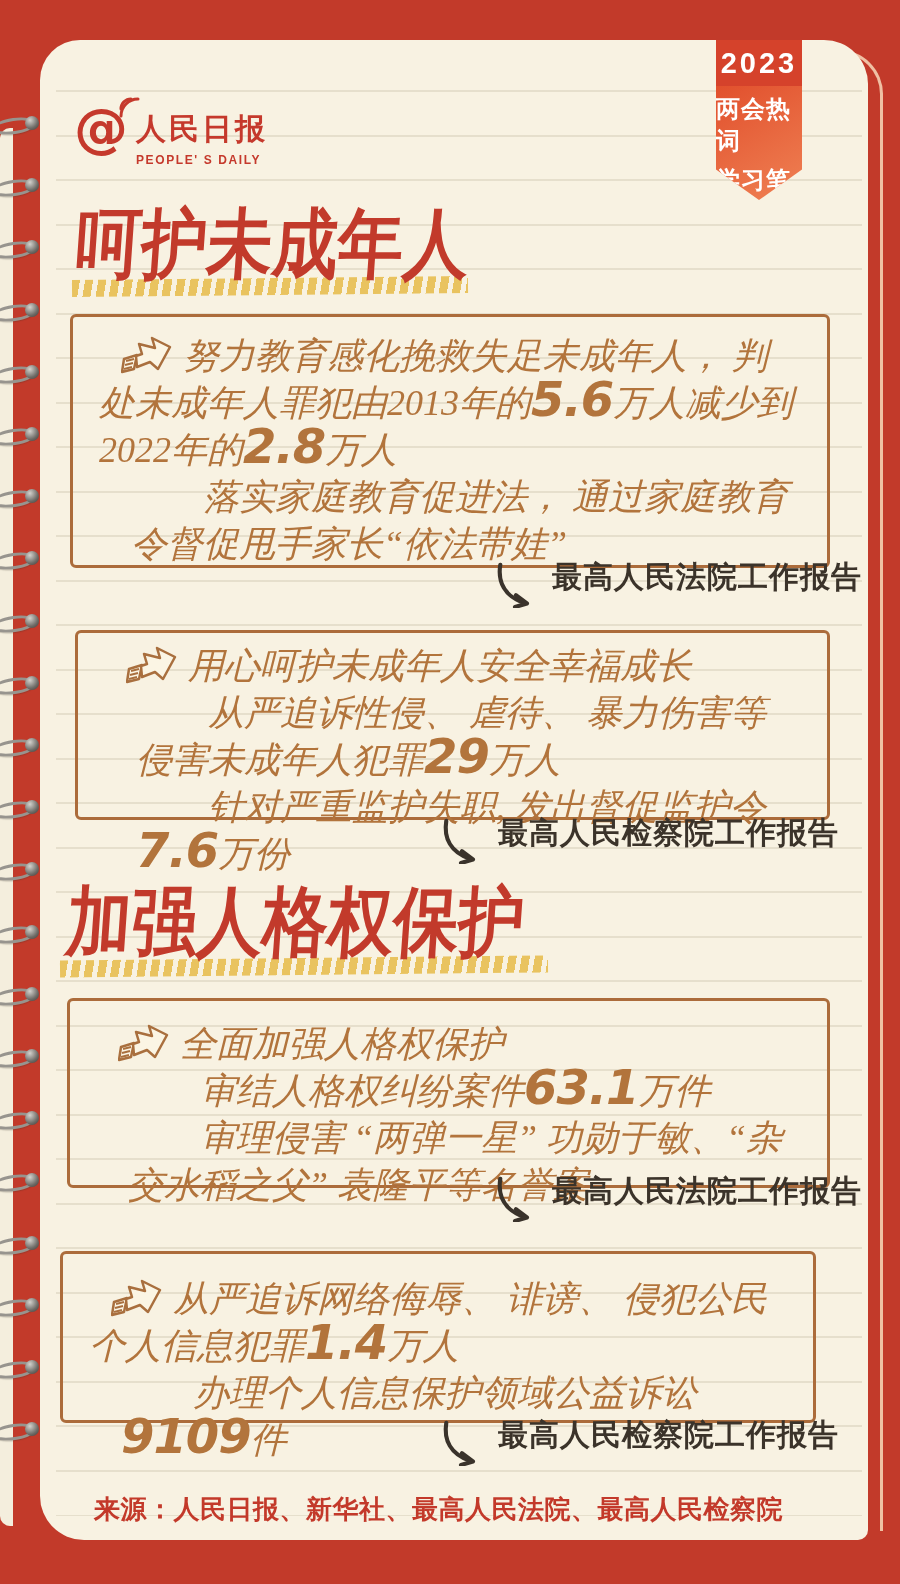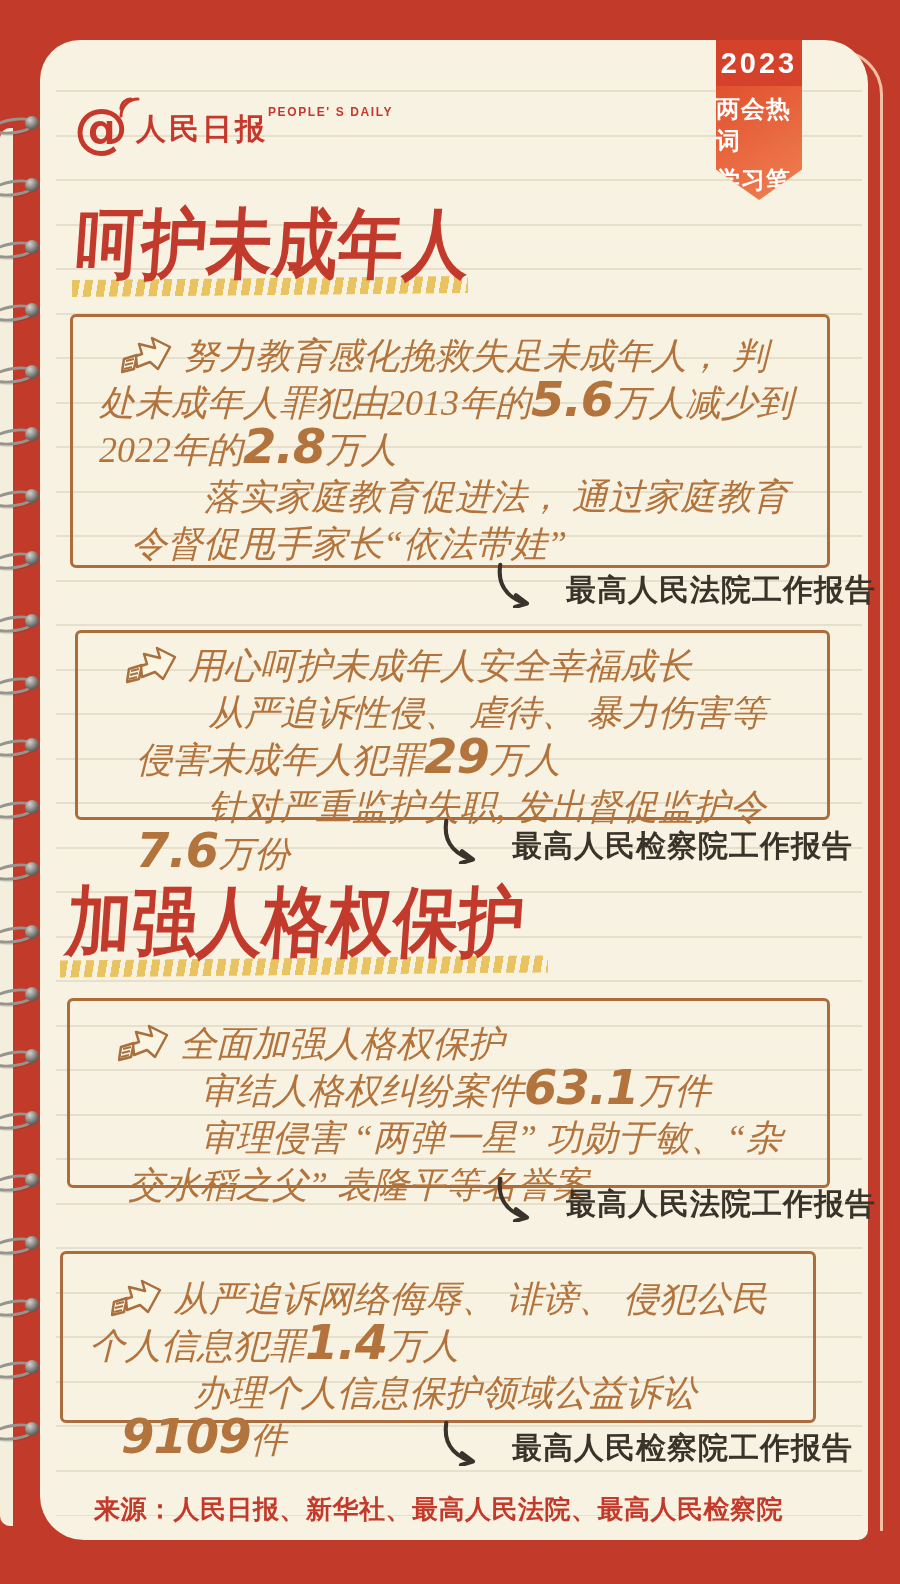--- a/index.html
+++ b/index.html
@@ -36,39 +36,39 @@
     color:#fff;font-weight:bold;font-size:29px;letter-spacing:3px;}
   .badge-body{height:114px;background:linear-gradient(150deg,#e1502d,#f08355);
     display:flex;flex-direction:column;align-items:center;padding-top:7px;gap:7px;
     color:#fff;font-weight:bold;font-size:24px;letter-spacing:1px;}
   
   .logo{position:absolute;left:74px;top:102px;display:flex;align-items:flex-start;gap:8px;
     color:#c5392c;z-index:5;}
   .logo-at{position:relative;font-family:"DejaVu Sans",sans-serif;font-size:54px;line-height:54px;
     font-weight:800;}
   .logo-waves{position:absolute;right:-12px;top:-6px;width:22px;height:22px;}
-  .logo-col{display:flex;flex-direction:row;}
+  .logo-col{display:flex;flex-direction:column;}
   .logo-cn{font-size:30px;font-weight:800;letter-spacing:3px;margin-top:7px;}
   .logo-en{font-size:12px;font-weight:700;letter-spacing:1.6px;margin-top:3px;}
   
   .sec-title{position:absolute;color:#c23a2b;font-weight:900;font-size:76px;line-height:1;
     white-space:nowrap;transform:skewX(-4deg) scaleX(.86);transform-origin:left bottom;z-index:5;}
   .hatch{position:absolute;height:17px;z-index:4;transform:rotate(-.6deg);
     background:repeating-linear-gradient(100deg,#e9c35f 0 8px,rgba(0,0,0,0) 8px 13px);}
   
   .note-box{position:absolute;border:3px solid #ac6c3b;border-radius:6px;box-sizing:border-box;
     padding:0 26px;color:#b2743c;font-family:"Liberation Serif",serif;z-index:5;font-style:italic;}
   .para{margin:0;font-size:36px;line-height:47px;}
   .para.indent{text-indent:2em;margin-left:32px;}
   .lead-icon{display:inline-block;width:52px;height:40px;margin-left:22px;margin-right:10px;
     vertical-align:-7px;}
   .num{font-family:"DejaVu Sans",sans-serif;font-weight:700;font-size:48px;line-height:0;
     letter-spacing:-1px;position:relative;top:1px;}
   
-  .report{position:absolute;display:flex;align-items:flex-end;gap:28px;z-index:5;}
+  .report{position:absolute;display:flex;gap:14px;z-index:5;}
   .report .swoosh{width:46px;height:46px;}
   .report-text{font-family:"Liberation Serif",serif;font-size:30px;font-weight:700;color:#3b332a;
     letter-spacing:1px;line-height:1;padding-bottom:3px;white-space:nowrap;}
   .footer-src{position:absolute;left:94px;top:1492px;font-family:"Liberation Serif",serif;
     font-size:26px;font-weight:700;color:#c3392a;letter-spacing:.5px;z-index:5;}
 </style>
 </head>
 <body>
 
 <div class="canvas">

